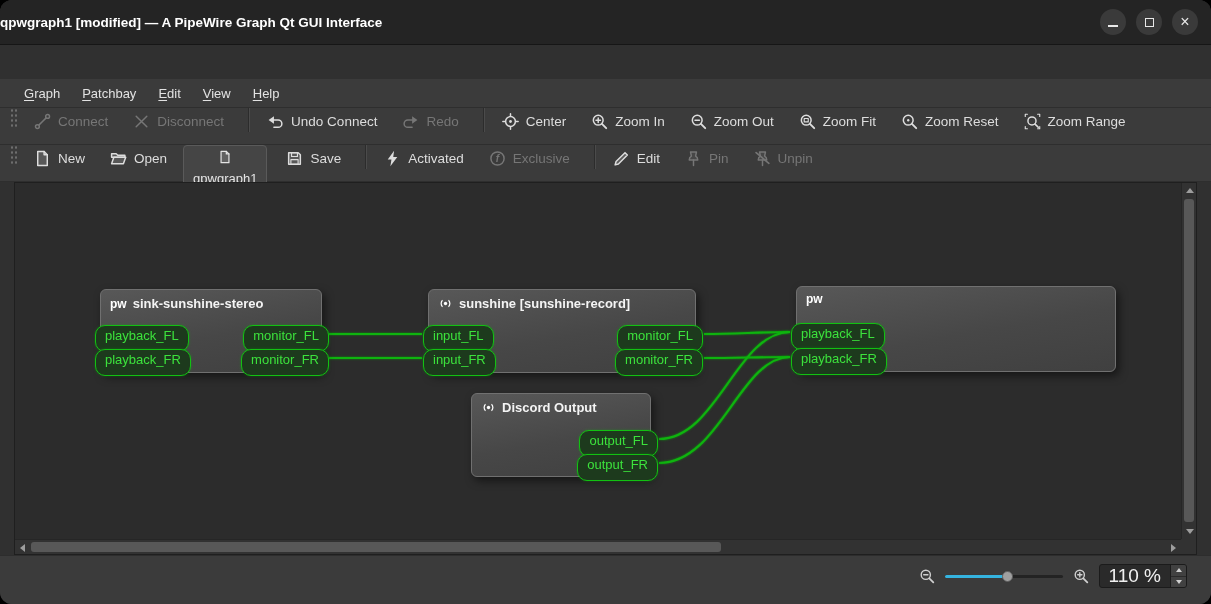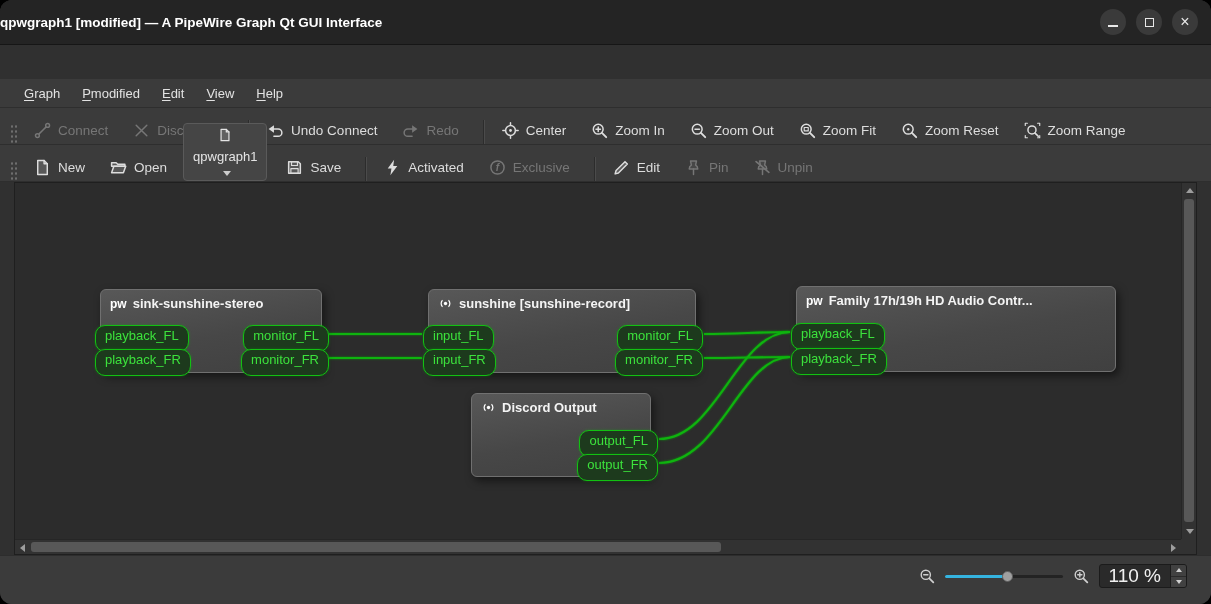--- a/index.html
+++ b/index.html
@@ -21,21 +21,21 @@
   .glyph-close { font-size:16px; line-height:1; color:#e8e8e8; margin-top:-1px; }
 
   
   .menubar { height:29px; background:#3b3b3b; border-bottom:1px solid #2e2e2e;
              display:flex; align-items:center; padding-left:13px; flex:0 0 auto;margin-top:34px; }
   .menu-item { padding:4px 11px; color:#e2e2e2; }
   .menu-item u { text-decoration:underline; text-underline-offset:2px; }
 
   
   .toolbar { height:37px; background:#3b3b3b; border-bottom:1px solid #2e2e2e;
-             display:flex; align-items:flex-end; padding-left:8px; flex:0 0 auto; }
+             display:flex; align-items:flex-start; padding-left:8px; flex:0 0 auto; }
   .thandle { width:7px; height:20px; margin:0 8px 0 2px;
              background-image:radial-gradient(circle, #6e6e6e 1px, transparent 1.3px);
              background-size:4px 5px; }
   .tbtn { display:flex; align-items:center; gap:7px; padding:5px 9px; margin-right:7px;
           border-radius:4px; color:#dddddd; font-size:13.5px; white-space:nowrap; }
   .tbtn.disabled { color:#767676; }
   .ticon svg { display:block; width:17px; height:17px; stroke:currentColor; fill:none;
                stroke-width:1.4; stroke-linecap:round; stroke-linejoin:round; }
   .tsep { width:0; height:24px; border-left:1px solid #2c2c2c; border-right:1px solid #4b4b4b; margin:0 8px; }
   .combo { display:flex; align-items:center; gap:7px; background:#454545; border:1px solid #5a5a5a;
@@ -115,21 +115,21 @@
           <span class="glyph-max"></span>
         </div>
       <div class="wbtn">
           <span class="glyph-close">×</span>
         </div>
     </div>
   </div>
 
   <div class="menubar">
     <div class="menu-item"><u>G</u><span>raph</span></div>
-    <div class="menu-item"><u>P</u><span>modified</span></div>
+    <div class="menu-item"><u>P</u><span>atchbay</span></div>
     <div class="menu-item"><u>E</u><span>dit</span></div>
     <div class="menu-item"><u>V</u><span>iew</span></div>
     <div class="menu-item"><u>H</u><span>elp</span></div>
   </div>
 
   <div class="toolbar">
     <div class="thandle"></div>
     <div class="tbtn disabled">
       <span class="ticon">
           <svg viewBox="0 0 16 16">
@@ -354,21 +354,20 @@
           </div>
           <div class="port in r0">input_FL</div>
           <div class="port in r1">input_FR</div>
           <div class="port out r0">monitor_FL</div>
           <div class="port out r1">monitor_FR</div>
         </div>
 
         <div class="node node-family">
           <div class="node-header">
             <span class="node-icon">pw</span>
-            <span>Family 17h/19h HD Audio Contr...</span>
           </div>
           <div class="port in r0">playback_FL</div>
           <div class="port in r1">playback_FR</div>
         </div>
 
         <div class="node node-discord">
           <div class="node-header">
             <span class="node-icon">
                 <svg viewBox="0 0 16 16">
                   <circle cx="8" cy="8" r="1.8" fill="currentColor" stroke="none"></circle>

